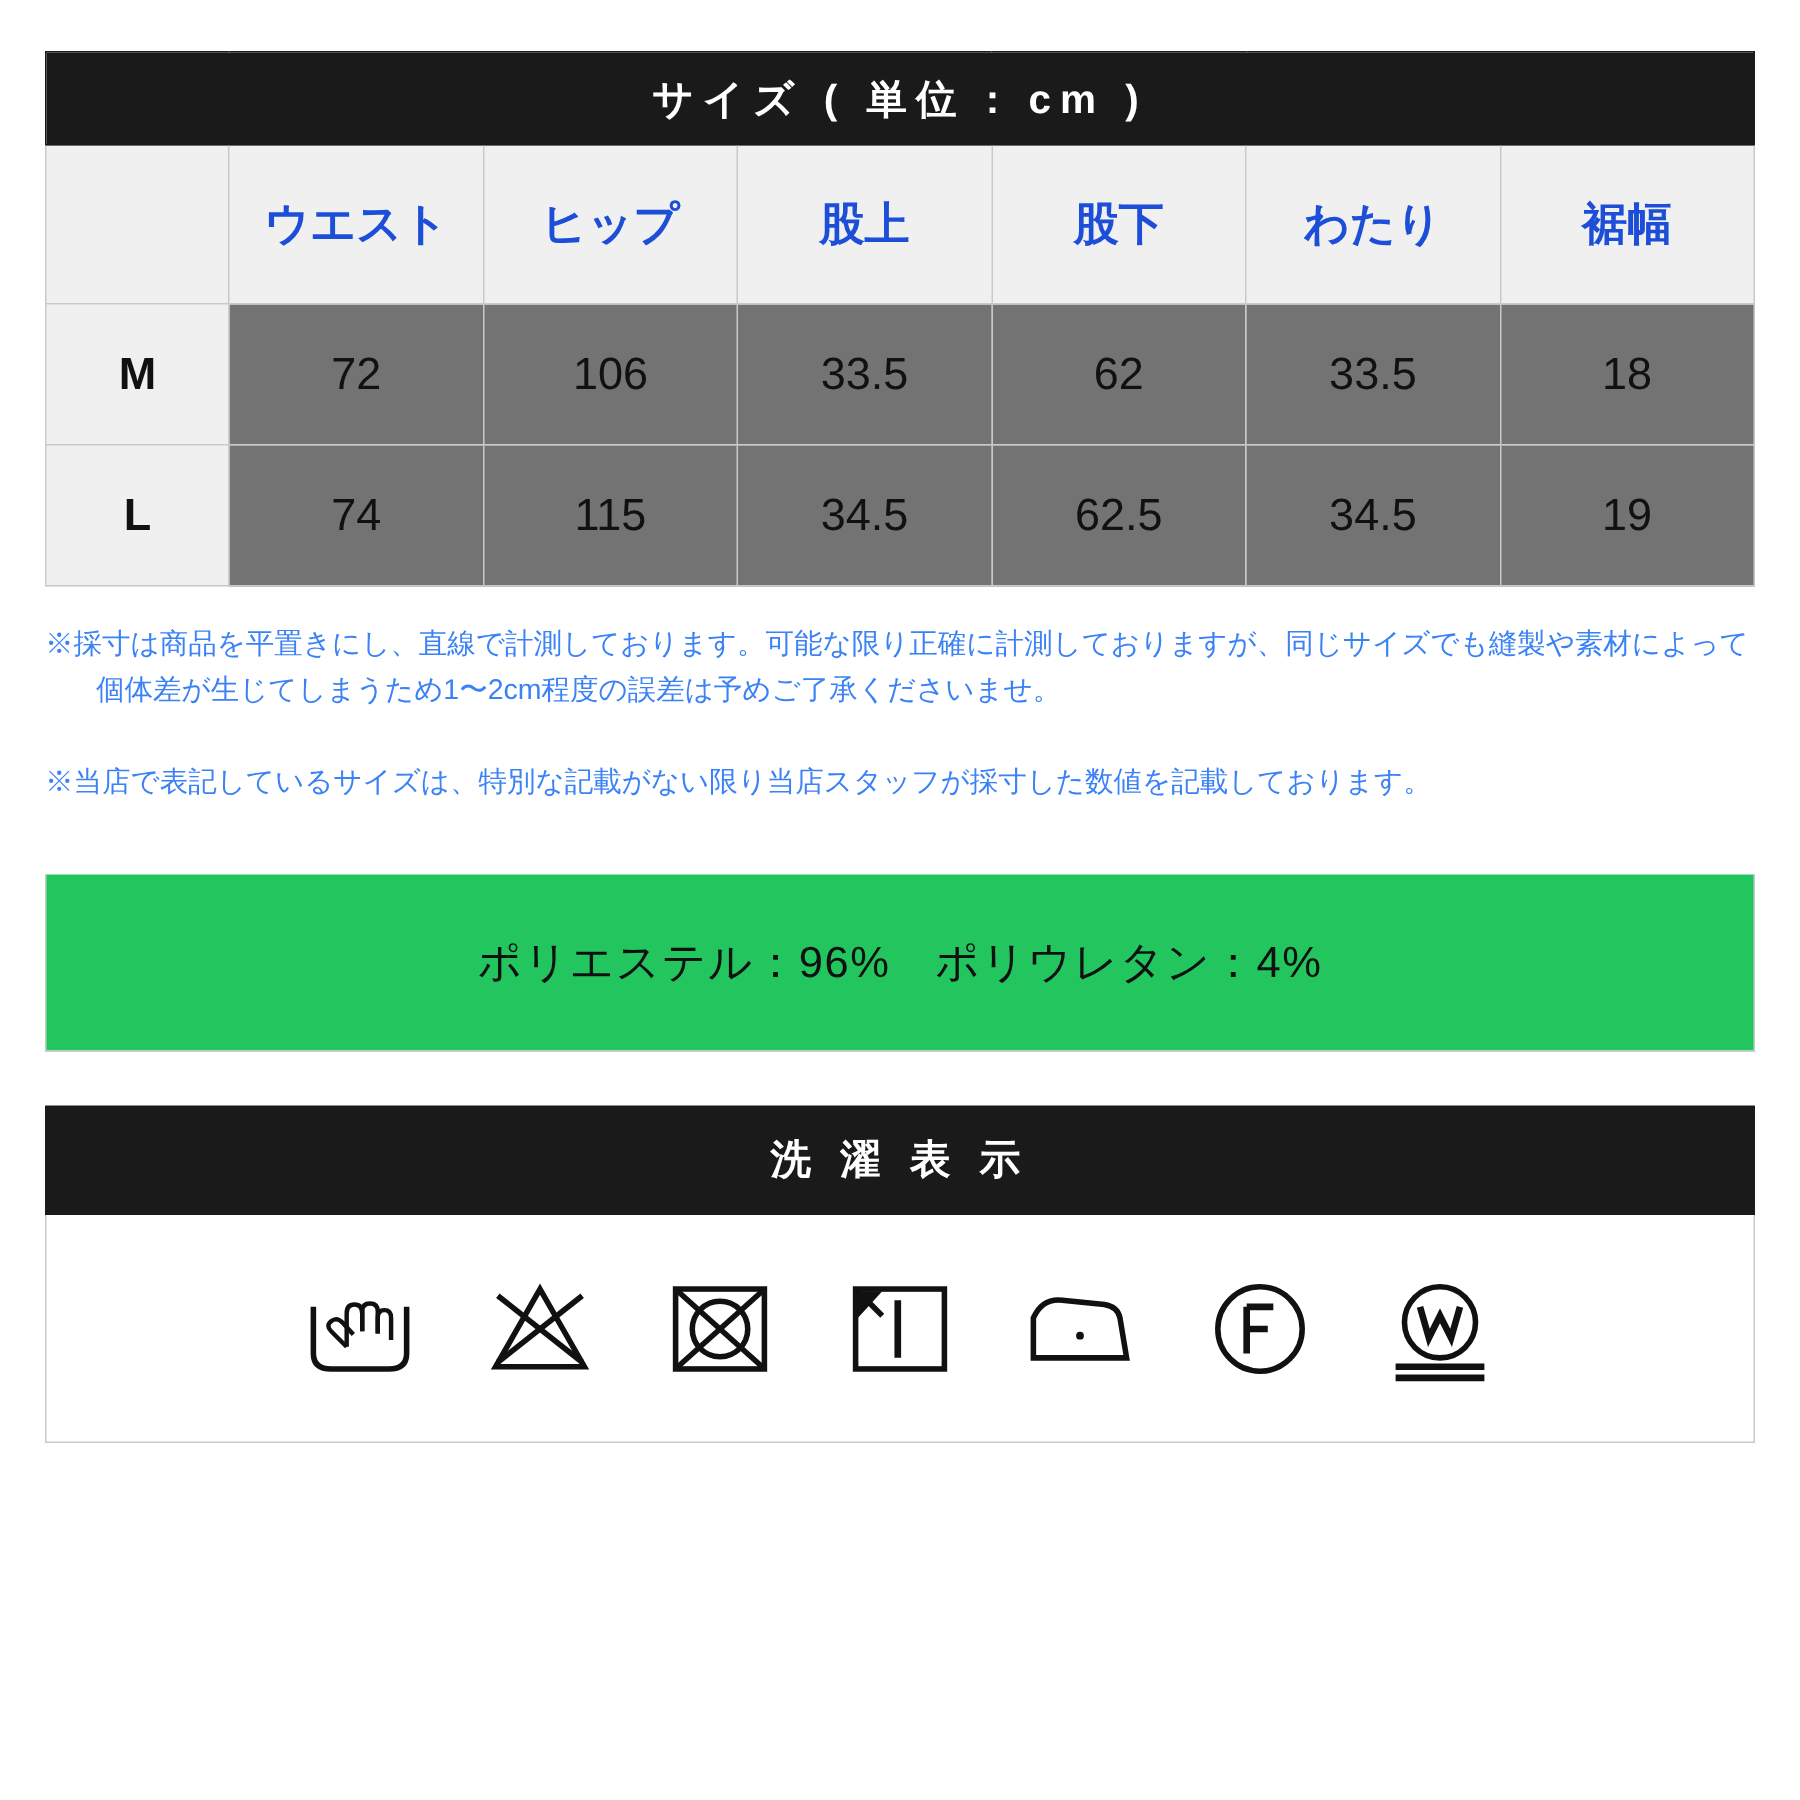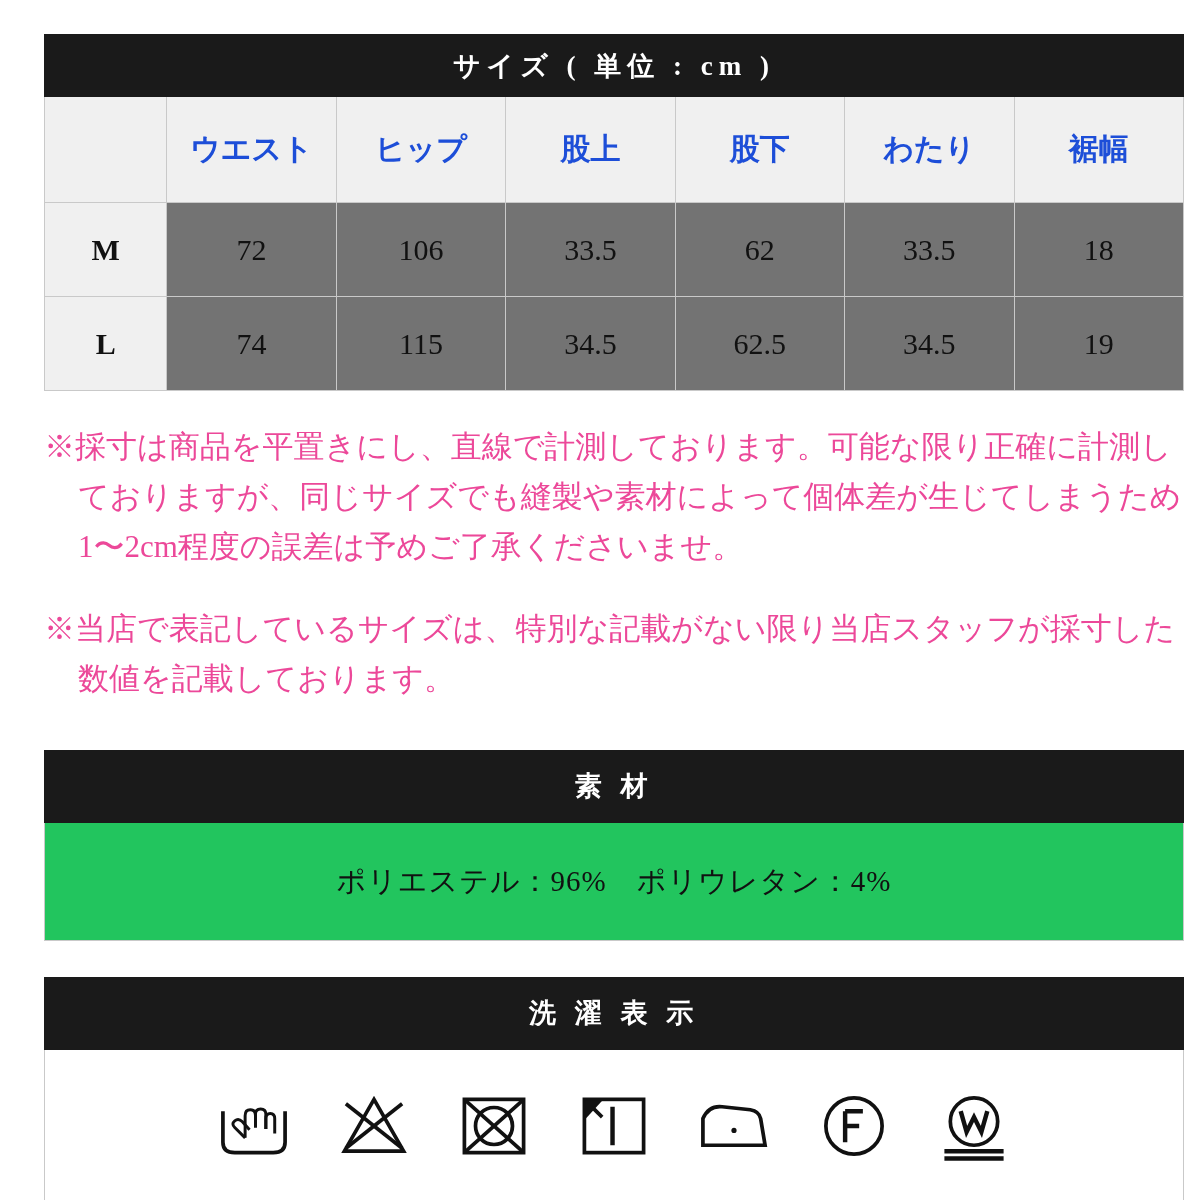--- a/index.html
+++ b/index.html
@@ -12,22 +12,21 @@
     height: 1200px;
     font-family: "Liberation Sans", sans-serif;
     color: #111111;
     -webkit-font-smoothing: antialiased;
   }
   .page {
     width: 1200px;
     height: 1200px;
     position: relative;
     box-sizing: border-box;
-    padding: 34px 30px 0 44px;
-    font-family: Liberation Serif, serif;
+    padding: 34px 30px 0 30px;
   }
 
   
   .section {
     width: 1140px;
     margin: 0 auto;
   }
   .band {
     background: #1a1a1a;
     color: #ffffff;
@@ -86,23 +85,23 @@
     font-size: 30px;
   }
 
   .col-label { width: 122px; }
   .col-data  { width: 169px; }
 
   
   .notes {
     width: 1140px;
     margin: 24px auto 0 auto;
-    font-size: 31px;
+    font-size: 19px;
     line-height: 1.62;
-    color: #ec4899;
+    color: #3b82f6;
   }
   .note-block {
     margin-bottom: 30px;
     padding-left: 34px;
     text-indent: -34px;
   }
   .note-block:last-child { margin-bottom: 0; }
 
   
   .material-wrap { margin-top: 46px; }
@@ -186,21 +185,20 @@
       </tbody>
     </table>
   </div>
 
   <div class="notes">
     <p class="note-block">※採寸は商品を平置きにし、直線で計測しております。可能な限り正確に計測しておりますが、同じサイズでも縫製や素材によって個体差が生じてしまうため1〜2cm程度の誤差は予めご了承くださいませ。</p>
     <p class="note-block">※当店で表記しているサイズは、特別な記載がない限り当店スタッフが採寸した数値を記載しております。</p>
   </div>
 
   <div class="section material-wrap">
-    <div class="band">素 材</div>
     <div class="material-body">ポリエステル：96%　ポリウレタン：4%</div>
   </div>
 
   <div class="section care-wrap">
     <div class="band">洗 濯 表 示</div>
     <div class="care-body">
 
       <span>
         <svg class="care-icon" viewBox="0 0 100 100" fill="none" stroke="#111" stroke-width="5">
           <path d="M8 30 L8 72 Q8 86 24 86 L76 86 Q92 86 92 72 L92 30"></path>

